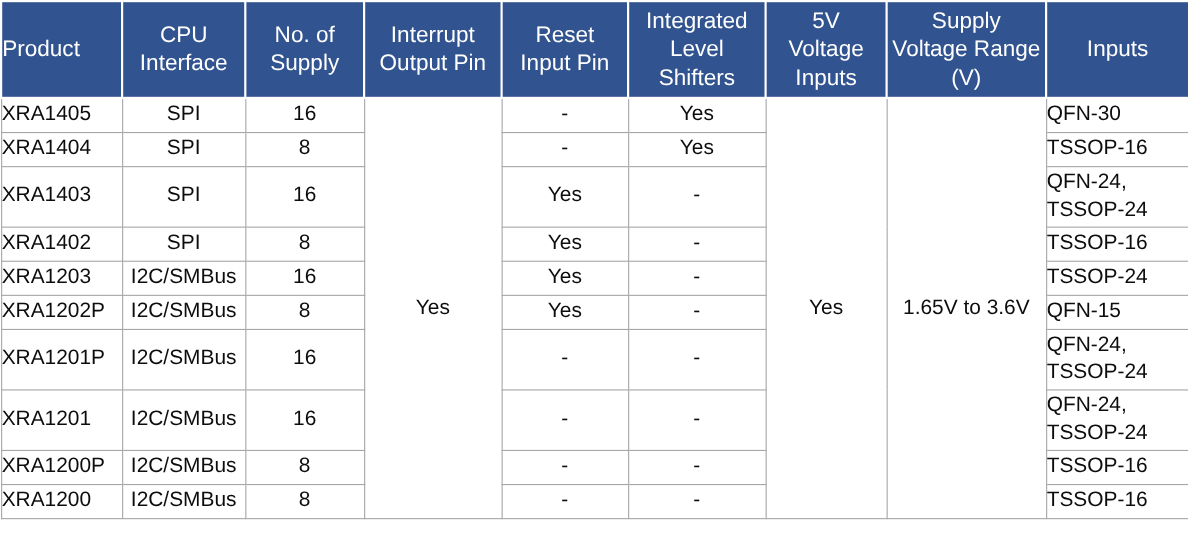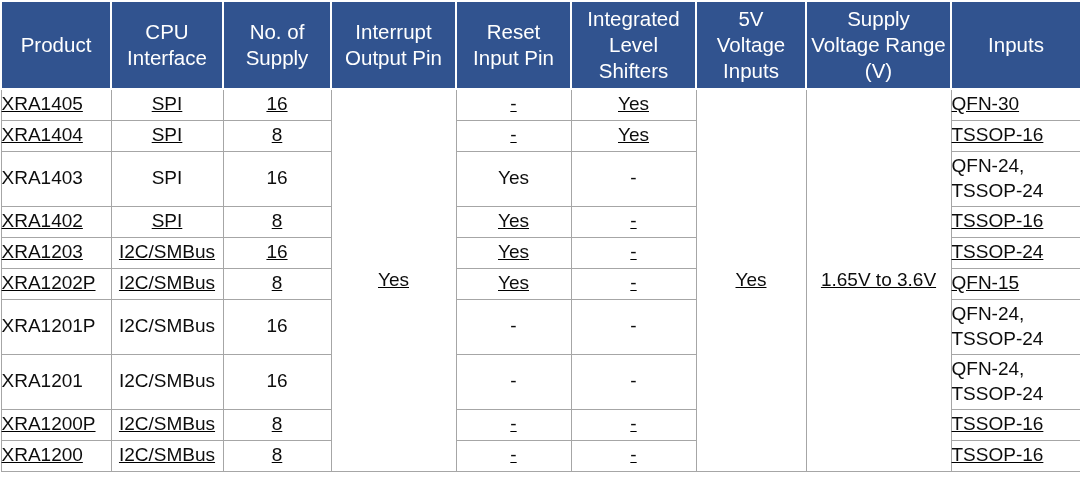--- a/index.html
+++ b/index.html
@@ -34,21 +34,21 @@
     height: 88px;
     vertical-align: middle;
     text-align: center;
     border-left: 2px solid #ffffff;
     border-right: 2px solid #ffffff;
     border-top: 2px solid #ffffff;
     border-bottom: 2px solid #ffffff;
     box-sizing: border-box;
     padding: 0 2px;
   }
-  thead th.first { text-align: center; padding-left: 6px; border-left: 2px solid #ffffff; }
+  thead th.first { text-align: left; padding-left: 6px; border-left: 2px solid #ffffff; }
   thead th.last  { border-right: 2px solid #ffffff; }
 
   
   tbody td {
     border: 1px solid #A6A6A6;
     color: #0d0d0d;
     font-size: 19px;
     line-height: 1.30;
     vertical-align: middle;
     text-align: center;
@@ -60,21 +60,21 @@
     padding-left: 4px;
   }
   tbody td.merged {
     vertical-align: middle;
     text-align: center;
   }
   tbody td.pkg {
     text-align: left;
     padding-left: 4px;
   }
-  tbody tr.r1 { height: 31px; text-decoration: underline; }
+  tbody tr.r1 { height: 31px; }
   tbody tr.r2 { height: 55px; }
   .nb { white-space: pre-line; }
 </style>
 </head>
 <body>
 
 <table id="product-table">
   <colgroup>
     <col style="width:110px">
       <col style="width:112px">

